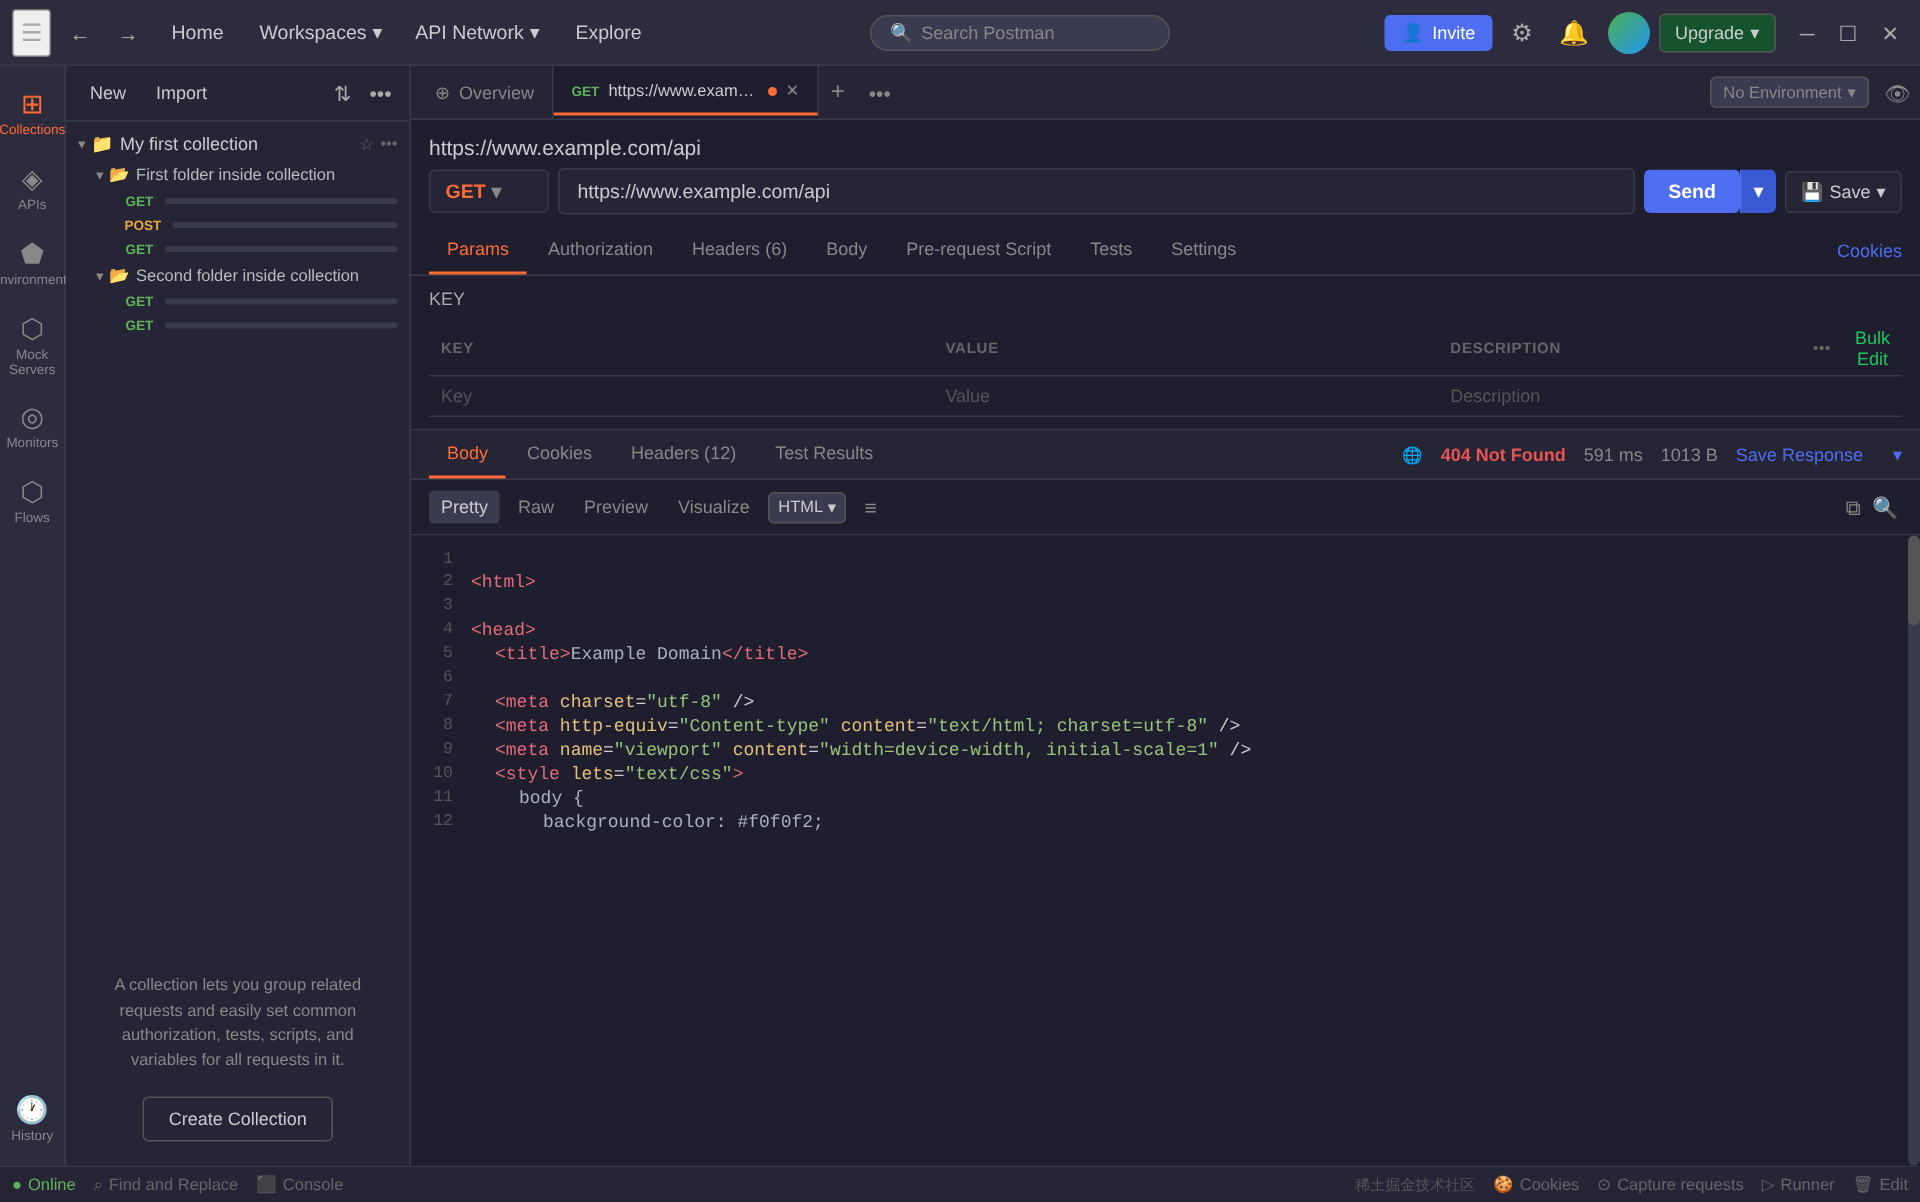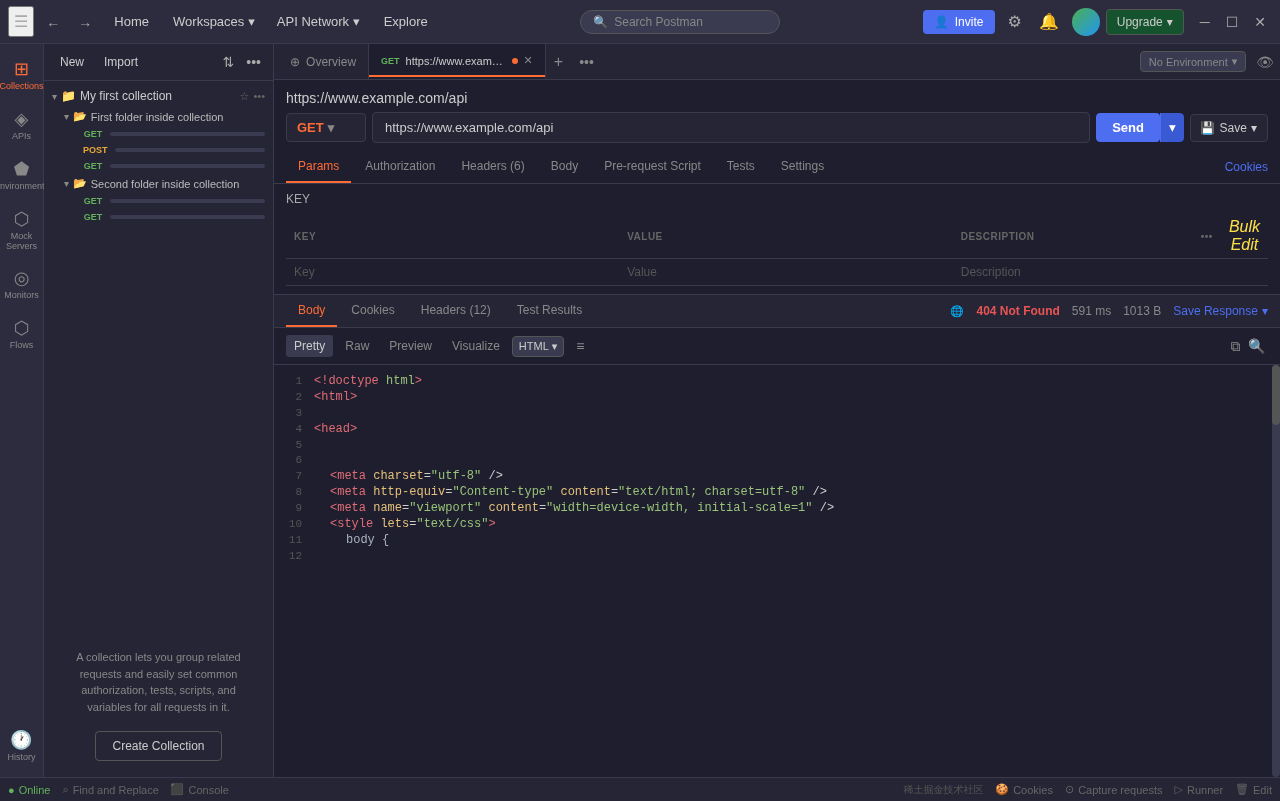--- a/index.html
+++ b/index.html
@@ -90,33 +90,33 @@
     .cookies-link { margin-left: auto; color: #4e6ef2; font-size: 12px; cursor: pointer; text-decoration: none; }
     
     
     .params-section { padding: 8px 12px; }
     .params-title { font-size: 12px; color: #aaa; margin-bottom: 8px; }
     .params-table { width: 100%; border-collapse: collapse; }
     .params-table th { text-align: left; font-size: 10px; color: #666; padding: 4px 8px; border-bottom: 1px solid #3a3a4e; font-weight: 600; letter-spacing: 0.5px; }
     .params-table td { padding: 6px 8px; border-bottom: 1px solid #3a3a4e; }
     .params-input { background: none; border: none; color: #888; font-size: 12px; outline: none; width: 100%; }
     .params-input::placeholder { color: #555; }
-    .bulk-edit-btn { background: none; border: none; color: #fde047; cursor: pointer; font-size: 16px; font-style: italic; }
+    .bulk-edit-btn { background: none; border: none; color: #22c55e; cursor: pointer; font-size: 12px; }
     .th-more { color: #666; cursor: pointer; }
     
     
     .response-area { flex: 1; border-top: 1px solid #3a3a4e; display: flex; flex-direction: column; }
     .resp-tabs-bar { display: flex; align-items: center; padding: 0 12px; gap: 2px; border-bottom: 1px solid #3a3a4e; background: #252535; }
     .resp-tab { padding: 8px 12px; font-size: 12px; color: #888; cursor: pointer; border-bottom: 2px solid transparent; }
     .resp-tab.active { color: #ff6b35; border-bottom-color: #ff6b35; }
     .resp-status { margin-left: auto; display: flex; align-items: center; gap: 12px; font-size: 12px; }
     .status-404 { color: #e85454; font-weight: 600; }
     .status-time { color: #888; }
     .status-size { color: #888; }
-    .save-response-btn { color: #4e6ef2; font-size: 12px; cursor: pointer; display: flex; align-items: center; gap: 4px; background: none; border: none; }
+    .save-response-btn { color: #4e6ef2; font-size: 12px; cursor: pointer; display: flex; align-items: center; gap: 20px; background: none; border: none; }
     
     
     .resp-body { flex: 1; display: flex; flex-direction: column; overflow: hidden; }
     .resp-format-bar { display: flex; align-items: center; padding: 6px 12px; gap: 4px; border-bottom: 1px solid #3a3a4e; }
     .resp-format-btn { background: none; border: none; color: #888; cursor: pointer; padding: 4px 8px; border-radius: 3px; font-size: 12px; }
     .resp-format-btn.active { background: #3a3a50; color: #ccc; }
     .resp-format-select { background: #3a3a50; border: 1px solid #555; border-radius: 4px; color: #ccc; font-size: 11px; padding: 3px 6px; cursor: pointer; display: flex; align-items: center; gap: 3px; }
     .resp-format-icons { margin-left: auto; display: flex; gap: 4px; }
     .resp-format-icon-btn { background: none; border: none; color: #888; cursor: pointer; font-size: 14px; padding: 2px; }
     
@@ -396,36 +396,36 @@
           <button style="background:none;border:none;color:#888;cursor:pointer;padding:4px;font-size:14px;margin-left:4px;">≡</button>
           <div class="resp-format-icons">
             <button class="resp-format-icon-btn">⧉</button>
             <button class="resp-format-icon-btn">🔍</button>
           </div>
         </div>
 
         <div class="code-area">
           <div class="code-line">
             <span class="line-num">1</span>
-            <span class="line-content"><span class="code-tag">&lt;!doctype </span><span class="code-string">html</span><span class="code-tag">&gt;</span></span>
           </div>
           <div class="code-line">
             <span class="line-num">2</span>
             <span class="line-content"><span class="code-tag">&lt;html&gt;</span></span>
           </div>
           <div class="code-line">
             <span class="line-num">3</span>
             <span class="line-content">&nbsp;</span>
           </div>
           <div class="code-line">
             <span class="line-num">4</span>
             <span class="line-content"><span class="code-tag">&lt;head&gt;</span></span>
           </div>
           <div class="code-line">
             <span class="line-num">5</span>
+            <span class="line-content code-indent"><span class="code-tag">&lt;title&gt;</span><span class="code-text">Example Domain</span><span class="code-tag">&lt;/title&gt;</span></span>
           </div>
           <div class="code-line">
             <span class="line-num">6</span>
             <span class="line-content">&nbsp;</span>
           </div>
           <div class="code-line">
             <span class="line-num">7</span>
             <span class="line-content code-indent"><span class="code-tag">&lt;meta </span><span class="code-attr">charset</span>=<span class="code-string">"utf-8"</span> /&gt;</span>
           </div>
           <div class="code-line">
@@ -439,20 +439,21 @@
           <div class="code-line">
             <span class="line-num">10</span>
             <span class="line-content code-indent"><span class="code-tag">&lt;style </span><span class="code-attr">lets</span>=<span class="code-string">"text/css"</span><span class="code-tag">&gt;</span></span>
           </div>
           <div class="code-line">
             <span class="line-num">11</span>
             <span class="line-content code-indent2"><span class="code-text">body {</span></span>
           </div>
           <div class="code-line">
             <span class="line-num">12</span>
+            <span class="line-content" style="padding-left:48px;"><span class="code-text">background-color: #f0f0f2;</span></span>
           </div>
 
           <div class="scrollbar-v">
             <div class="scrollbar-thumb"></div>
           </div>
         </div>
       </div>
     </div>
   </div>
 

